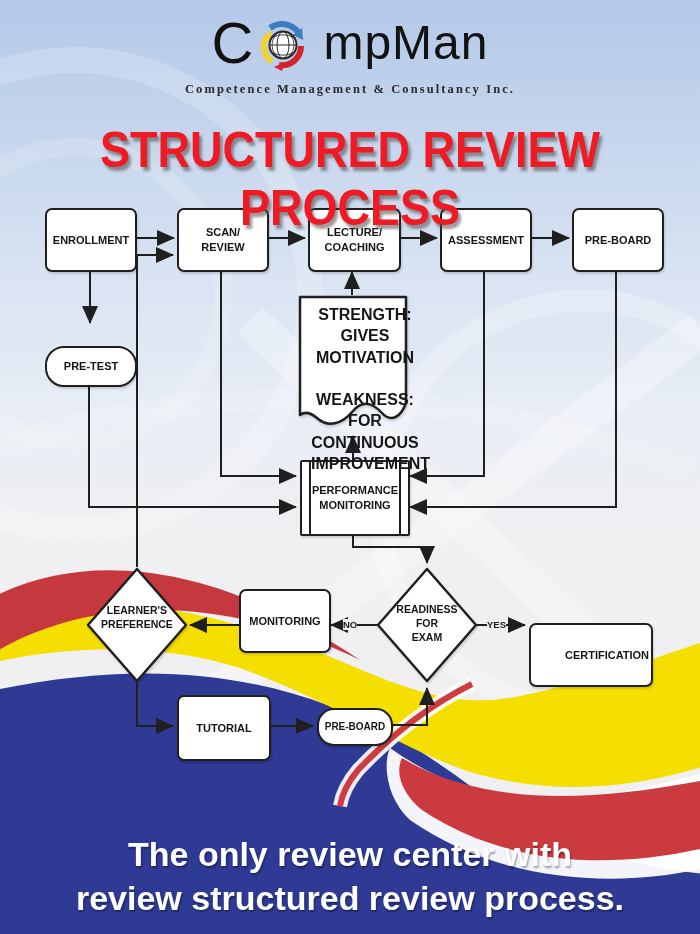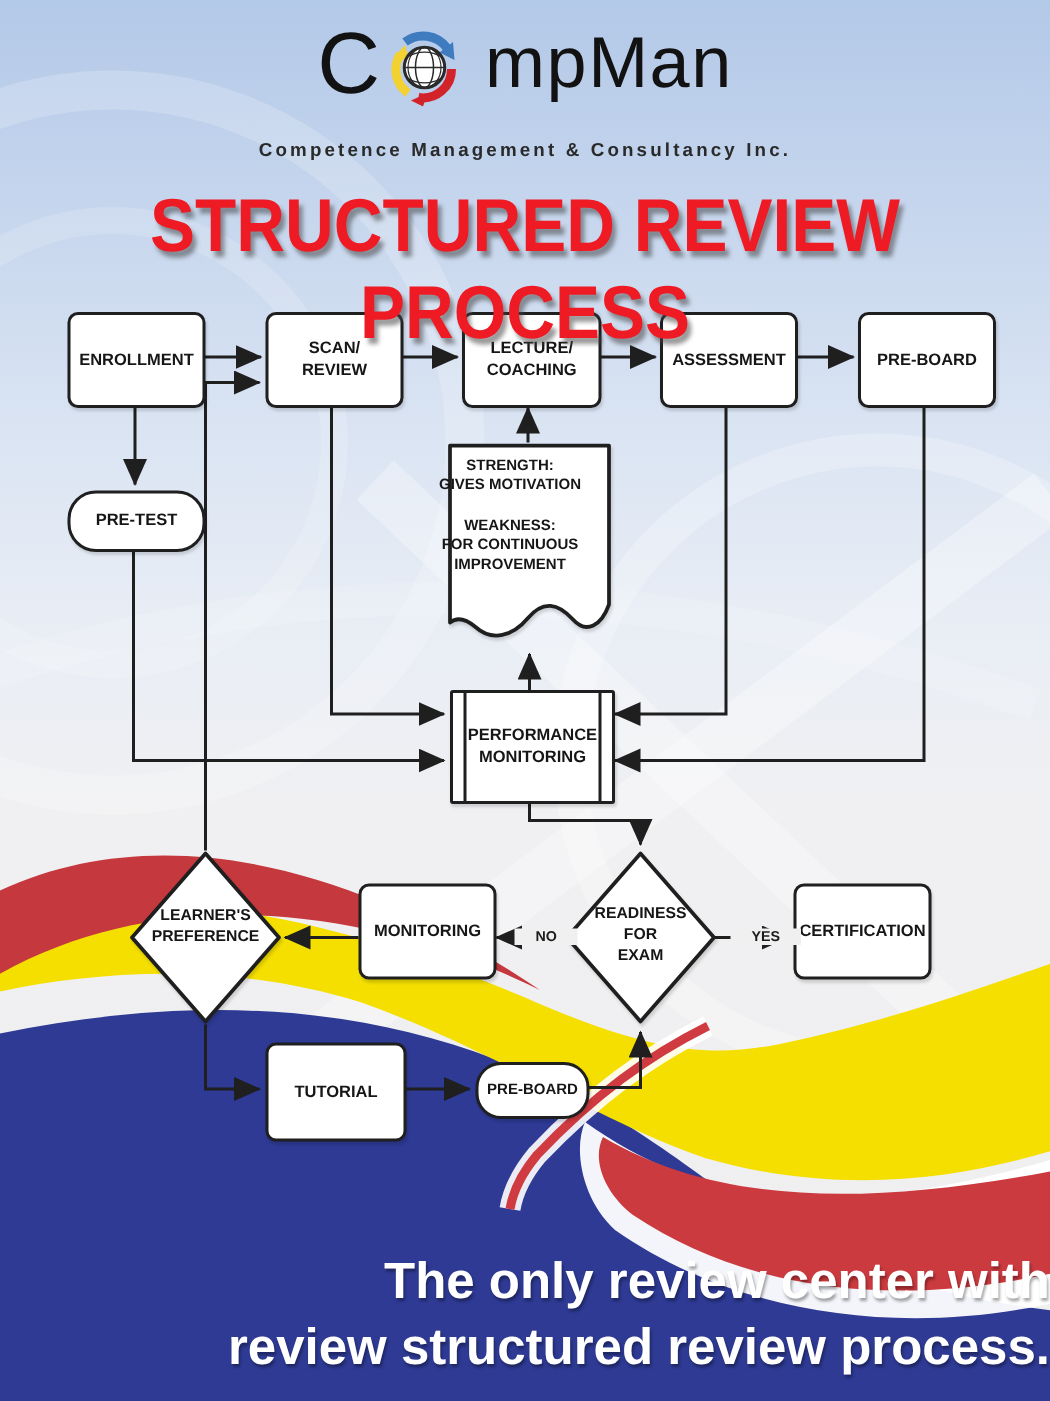--- a/index.html
+++ b/index.html
@@ -10,56 +10,56 @@
   }
   svg.layer{position:absolute;left:0;top:0;width:700px;height:934px;}
   .bg{z-index:0;}
   .wires{z-index:2;}
   
   .logo{position:absolute;top:14px;left:0;width:100%;text-align:center;z-index:5;}
   .brand{display:flex;align-items:center;justify-content:center;color:#121212;font-weight:400;letter-spacing:1px;line-height:1;}
   .brand .bc{font-size:58px;}
   .brand .br{font-size:48px;margin-left:12px;}
   .globe{width:52px;height:52px;margin:0 2px 0 3px;transform:translateY(2px);}
-  .tagline{margin-top:21px;font-family:Liberation Sans, sans-serif;font-size:12.5px;font-weight:700;letter-spacing:2.1px;color:#2a2a2a;}
+  .tagline{margin-top:10px;font-family:Liberation Serif, serif;font-size:12.5px;font-weight:700;letter-spacing:2.1px;color:#2a2a2a;}
   
   .title{position:absolute;top:121px;left:0;width:100%;text-align:center;z-index:5;
     font-size:50px;font-weight:800;color:#ee1b24;letter-spacing:0px;
     transform:scaleX(.9);transform-origin:50% 50%;
     text-shadow:3px 4px 3px rgba(70,70,70,.55);}
   
   .node{position:absolute;z-index:4;background:#fff;border:2px solid #1f1f1f;border-radius:7px;
     display:flex;align-items:center;justify-content:center;text-align:center;
     font-size:11px;font-weight:700;line-height:1.35;color:#161616;white-space:pre-line;
     box-shadow:1px 2px 2px rgba(0,0,0,.14);}
   .stadium{border-radius:19px;}
   .n-enrollment{left:45px;top:208px;width:88px;height:60px;}
   .n-scan{left:177px;top:208px;width:88px;height:60px;}
   .n-lecture{left:308px;top:208px;width:89px;height:60px;}
   .n-assessment{left:440px;top:208px;width:88px;height:60px;}
   .n-preboard1{left:572px;top:208px;width:88px;height:60px;}
-  .n-pretest{left:45px;top:327px;width:88px;height:37px;}
+  .n-pretest{left:45px;top:346px;width:88px;height:37px;}
   .n-counseling{left:239px;top:589px;width:88px;height:60px;}
-  .n-certification{left:529px;top:589px;width:88px;height:60px;}
+  .n-certification{left:529px;top:623px;width:88px;height:60px;padding-left:32px;}
   .n-tutorial{left:177px;top:695px;width:90px;height:62px;text-align:right;}
   .n-preboard2{left:317px;top:708px;width:72px;height:34px;font-size:10px;border-radius:17px;}
   .predefined{left:300px;top:460px;width:106px;height:72px;border-radius:2px;}
   .predefined::before,.predefined::after{content:"";position:absolute;top:0;bottom:0;width:0;border-left:2px solid #1f1f1f;}
   .predefined::before{left:7px;}
   .predefined::after{right:7px;}
   
   .dtext{position:absolute;z-index:4;text-align:center;font-weight:700;color:#161616;white-space:pre-line;}
-  .t-doc{left:286px;top:304px;width:108px;font-size:10px;line-height:1.33;}
+  .t-doc{left:311px;top:304px;width:108px;font-size:16px;line-height:1.33;}
   .t-learners{left:86px;top:603px;width:102px;font-size:10.5px;line-height:1.35;}
   .t-readiness{left:379px;top:602px;width:96px;font-size:10.5px;line-height:1.35;}
-  .edge-label{position:absolute;z-index:4;font-size:9.5px;font-weight:700;color:#1c1c1c;background:#f0f0f1;padding:0 14px;}
+  .edge-label{position:absolute;z-index:4;font-size:9.5px;font-weight:700;color:#1c1c1c;background:#f0f0f1;padding:0 0;}
   .l-no{left:343px;top:619px;}
   .l-yes{left:487px;top:619px;}
   
-  .footer{position:absolute;top:832px;left:0;width:100%;z-index:5;text-align:right;color:#fff;
+  .footer{position:absolute;top:832px;left:0;width:100%;z-index:5;text-align:center;color:#fff;
     font-size:34px;font-weight:700;line-height:1.3;text-shadow:1px 2px 2px rgba(0,0,0,.35);}
 </style>
 </head>
 <body>
 
 <div class="poster">
 
   <svg class="layer bg" viewBox="0 0 700 934">
     <g fill="none" stroke="#ffffff">
       <circle cx="75" cy="295" r="235" stroke-width="26" opacity="0.20"></circle>

